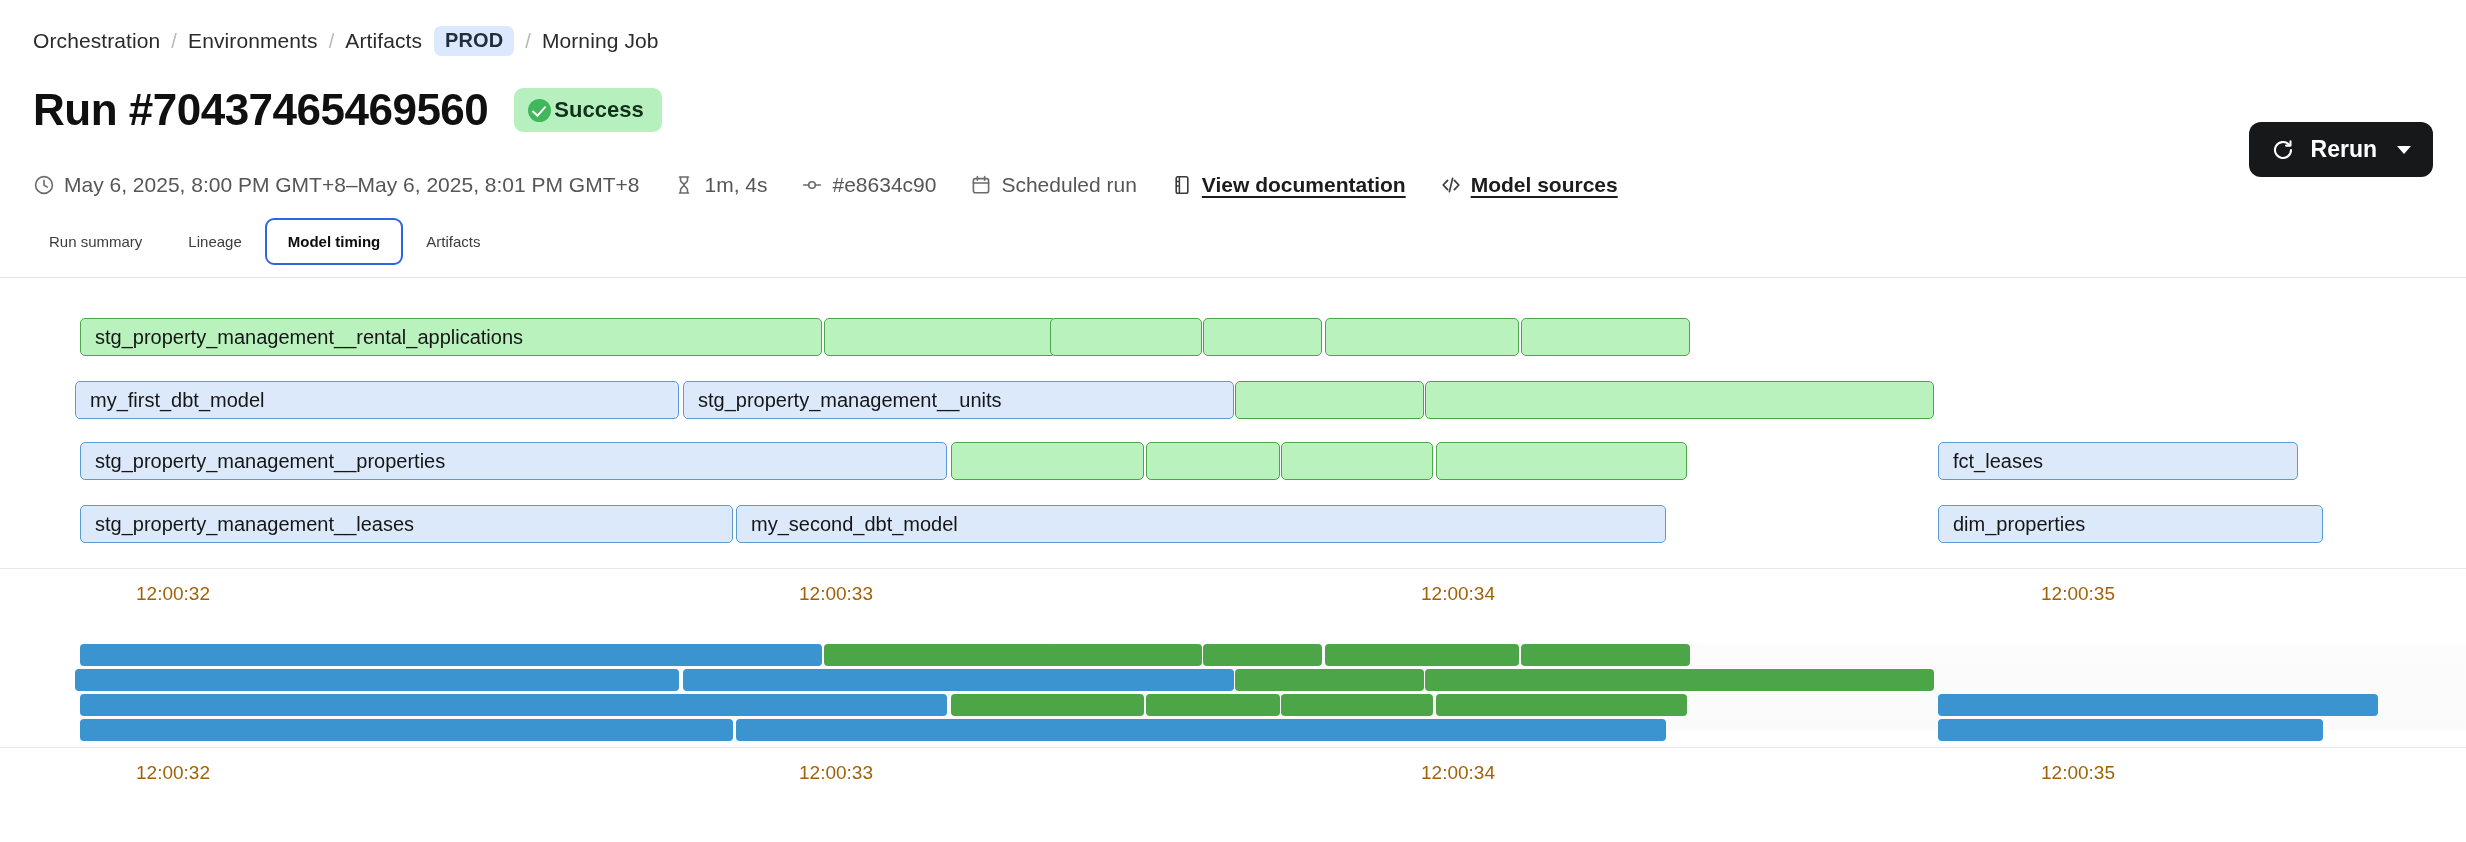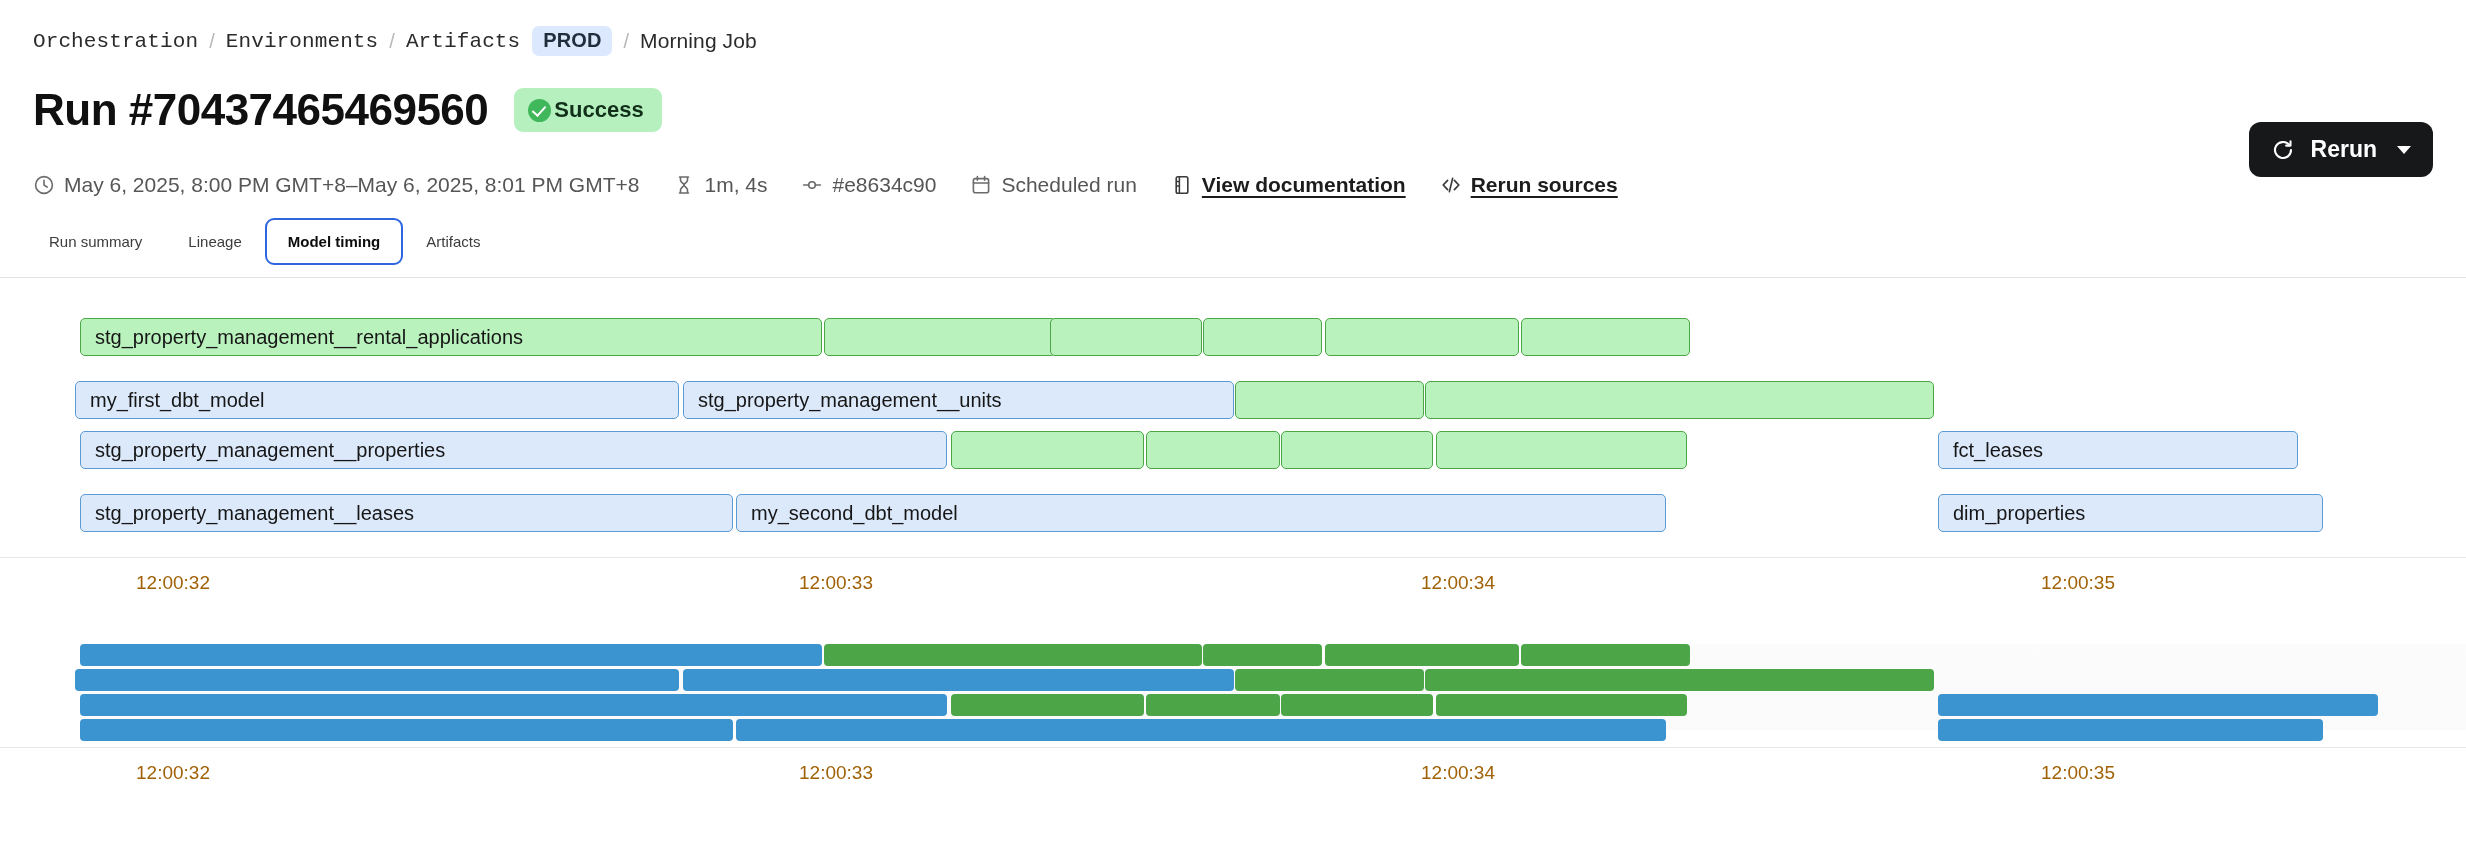--- a/index.html
+++ b/index.html
@@ -16,21 +16,21 @@
   .page { position: relative; width: 2466px; height: 842px; }
 
   
   .breadcrumb {
     position: absolute; left: 33px; top: 26px;
     display: flex; align-items: center; gap: 0px;
     font-size: 21px; color: #2b2b2b;
     letter-spacing: .1px;
   }
   .crumb { padding: 2px 0; white-space: nowrap; }
-  .crumb.link { cursor: pointer; font-family: Liberation Mono, monospace; }
+  .crumb.link { cursor: pointer; }
   .crumb-sep { color: #b8b8b8; margin: 0 11px; font-size: 20px; }
   .crumb-badge {
     background: #dbe8fd; color: #1f2d3d;
     border-radius: 7px; padding: 3px 11px 4px 11px;
     font-size: 20px; font-weight: 700; margin-left: 12px;
   }
 
   
   .title-row {
     position: absolute; left: 33px; top: 88px;
@@ -205,21 +205,21 @@
         <svg class="ico" width="22" height="22" viewBox="0 0 22 22">
           <rect x="5.2" y="2.8" width="11.6" height="16.4" rx="1.8" stroke="#3a3a3a" stroke-width="1.6" fill="none"></rect>
           <path d="M8.4 2.8v16.4M5.2 7.5h3.2M5.2 12h3.2" stroke="#3a3a3a" stroke-width="1.5"></path>
         </svg>
         <span class="meta-link">View documentation</span>
       </span>
       <span class="meta-item">
         <svg class="ico" width="22" height="22" viewBox="0 0 22 22">
           <path d="M7.6 6.4 3.2 11l4.4 4.6M14.4 6.4 18.8 11l-4.4 4.6M12.6 4.4 9.4 17.6" stroke="#3a3a3a" stroke-width="1.7" stroke-linecap="round" stroke-linejoin="round" fill="none"></path>
         </svg>
-        <span class="meta-link">Rerun sources</span>
+        <span class="meta-link">Model sources</span>
       </span>
     </div>
 
   <div class="rerun-btn">
     <svg class="ico" width="24" height="24" viewBox="0 0 24 24" fill="none">
       <path d="M20 12a8 8 0 1 1-2.4-5.7" stroke="#fff" stroke-width="2.1" stroke-linecap="round"></path>
       <path d="M19.5 3.2V7.6H15.1" stroke="#fff" stroke-width="2.1" stroke-linecap="round" stroke-linejoin="round"></path>
     </svg>
     <span>Rerun</span>
     <span class="rerun-caret"></span>
@@ -238,21 +238,21 @@
         <div class="grow" style="height: 38px; margin-bottom: 25px;">
           <div class="bar green" style="left: 80px; width: 742px; top: 0px;">
             <span>stg_property_management__rental_applications</span>
           </div>
           <div class="bar green" style="left: 824px; width: 232px; top: 0px;"></div>
           <div class="bar green" style="left: 1050px; width: 152px; top: 0px;"></div>
           <div class="bar green" style="left: 1203px; width: 119px; top: 0px;"></div>
           <div class="bar green" style="left: 1325px; width: 194px; top: 0px;"></div>
           <div class="bar green" style="left: 1521px; width: 169px; top: 0px;"></div>
         </div>
-        <div class="grow" style="height: 36px; margin-bottom: 14px;">
+        <div class="grow" style="height: 36px; margin-bottom: 25px;">
           <div class="bar blue" style="left: 75px; width: 604px; top: 0px;">
             <span>my_first_dbt_model</span>
           </div>
           <div class="bar blue" style="left: 683px; width: 551px; top: 0px;">
             <span>stg_property_management__units</span>
           </div>
           <div class="bar green" style="left: 1235px; width: 189px; top: 0px;"></div>
           <div class="bar green" style="left: 1425px; width: 509px; top: 0px;"></div>
         </div>
         <div class="grow" style="height: 38px; margin-bottom: 25px;">

